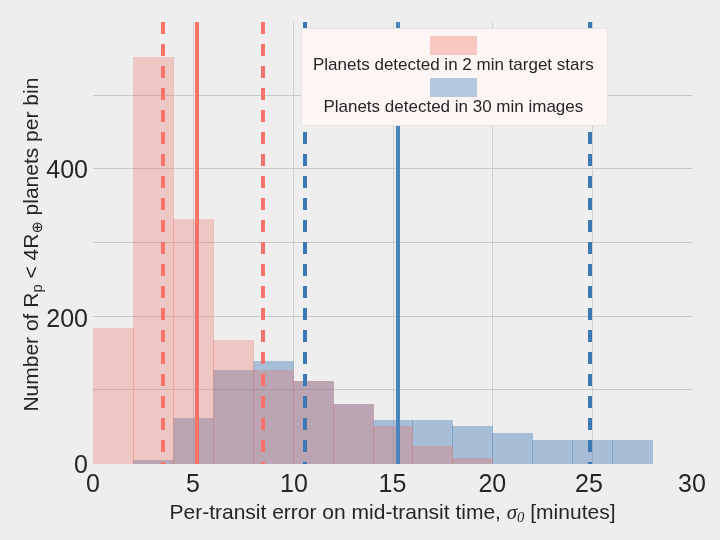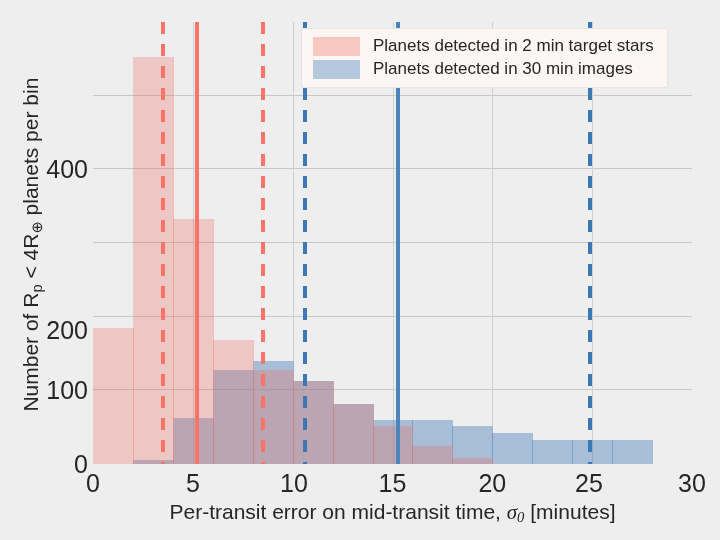--- a/index.html
+++ b/index.html
@@ -138,21 +138,22 @@
     border: 1px solid #e9e2e1;
     border-radius: 2px;
     padding: 7px 13px 8px 11px;
     display: flex;
     flex-direction: column;
     gap: 3px;
   }
   .legend-row {
     display: flex;
     align-items: center;
-    gap: 13px;
+    gap: 0;
+    flex-direction: column;
   }
   .legend-swatch {
     width: 47px;
     height: 19px;
     flex: none;
   }
   .sw-pink { background: #f8c8c0; }
   .sw-blue { background: #b4c9de; }
   .legend-label {
     font-size: 17px;
@@ -212,22 +213,21 @@
         <div class="vline vline-red-solid" style="left: 101.827px;"></div>
         <div class="vline vline-red-dashed" style="left: 167.717px;"></div>
         <div class="vline vline-blue-dashed" style="left: 209.647px;"></div>
         <div class="vline vline-blue-solid" style="left: 303.49px;"></div>
         <div class="vline vline-blue-dashed" style="left: 495.17px;"></div>
       </div>
   </div>
 
   <div id="ytick-col">
       <div class="ytick" style="top: 442px;">0</div>
-      <div class="ytick" style="top: 368.333px;">100</div>
-      <div class="ytick" style="top: 308px;">200</div>
+      <div class="ytick" style="top: 296px;">200</div>
       <div class="ytick" style="top: 147.333px;">400</div>
     </div>
   <div id="xtick-row">
       <div class="xtick" style="left: 0px;">0</div>
       <div class="xtick" style="left: 99.8333px;">5</div>
       <div class="xtick" style="left: 201px;">10</div>
       <div class="xtick" style="left: 299.5px;">15</div>
       <div class="xtick" style="left: 399.333px;">20</div>
       <div class="xtick" style="left: 496px;">25</div>
       <div class="xtick" style="left: 599px;">30</div>

